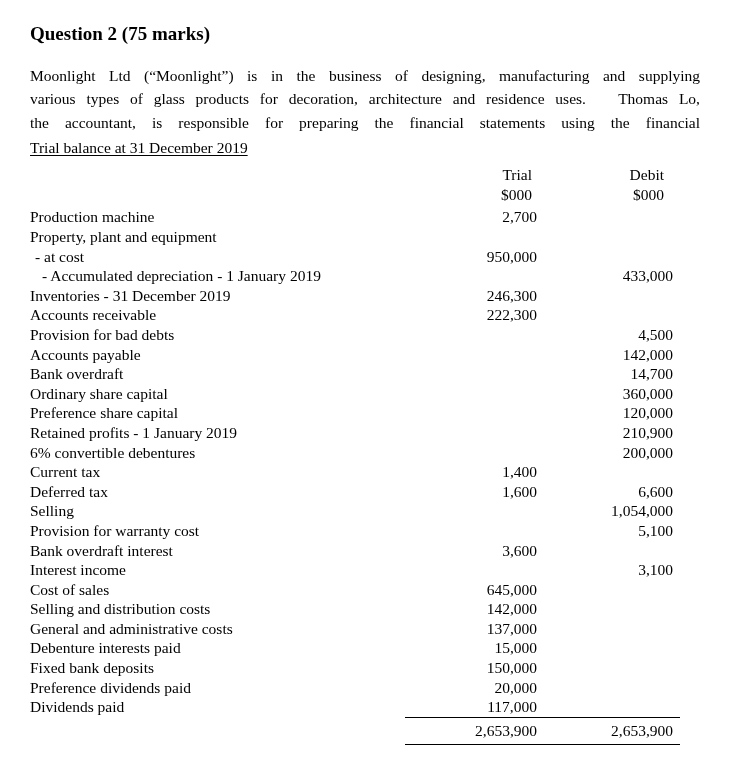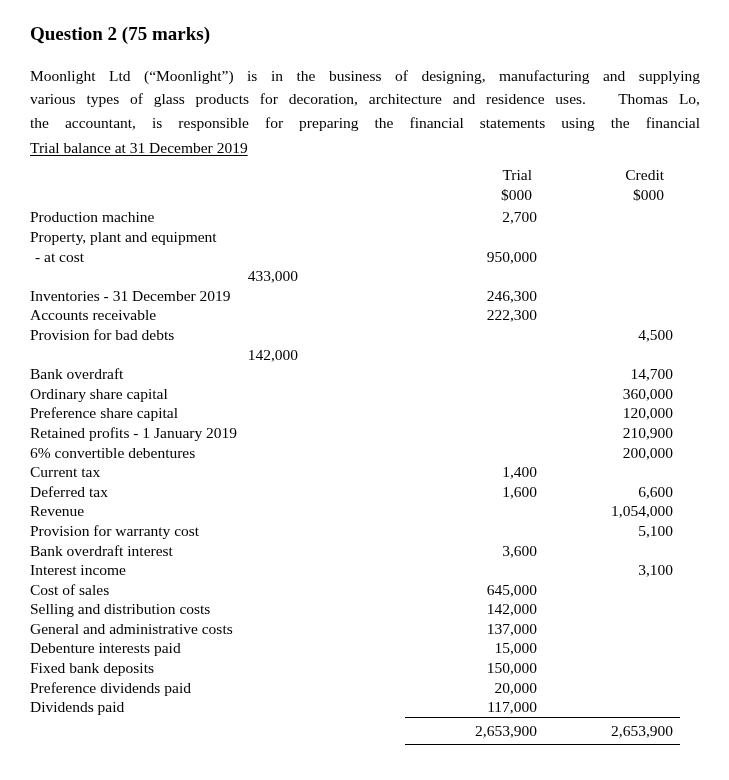--- a/index.html
+++ b/index.html
@@ -105,21 +105,21 @@
     <span>Trial balance at 31 December 2019</span>
   </div>
 
   <div class="tb-table">
 
     <div class="thead-block">
       <div class="trow thead">
         <div class="tlabel"></div>
         <div class="amounts">
           <div class="debit">Trial</div>
-          <div class="credit">Credit</div>
+          <div class="credit">Debit</div>
           <div class="spare"></div>
         </div>
       </div>
       <div class="trow thead">
         <div class="tlabel"></div>
         <div class="amounts">
           <div class="debit">$000</div>
           <div class="credit">$000</div>
           <div class="spare"></div>
         </div>
@@ -148,20 +148,21 @@
   <div class="trow">
     <div class="tlabel ind1">- at cost</div>
     <div class="amounts">
       <div class="debit">950,000</div>
       <div class="credit"></div>
       <div class="spare"></div>
     </div>
   </div>
 
   <div class="trow">
+    <div class="tlabel ind2">- Accumulated depreciation - 1 January 2019</div>
     <div class="amounts">
       <div class="debit"></div>
       <div class="credit">433,000</div>
       <div class="spare"></div>
     </div>
   </div>
 
   <div class="trow">
     <div class="tlabel">Inventories - 31 December 2019</div>
     <div class="amounts">
@@ -183,20 +184,21 @@
   <div class="trow">
     <div class="tlabel">Provision for bad debts</div>
     <div class="amounts">
       <div class="debit"></div>
       <div class="credit">4,500</div>
       <div class="spare"></div>
     </div>
   </div>
 
   <div class="trow">
+    <div class="tlabel">Accounts payable</div>
     <div class="amounts">
       <div class="debit"></div>
       <div class="credit">142,000</div>
       <div class="spare"></div>
     </div>
   </div>
 
   <div class="trow">
     <div class="tlabel">Bank overdraft</div>
     <div class="amounts">
@@ -254,21 +256,21 @@
   <div class="trow">
     <div class="tlabel">Deferred tax</div>
     <div class="amounts">
       <div class="debit">1,600</div>
       <div class="credit">6,600</div>
       <div class="spare"></div>
     </div>
   </div>
 
   <div class="trow">
-    <div class="tlabel">Revenue</div>
+    <div class="tlabel">Selling</div>
     <div class="amounts">
       <div class="debit"></div>
       <div class="credit">1,054,000</div>
       <div class="spare"></div>
     </div>
   </div>
 
   <div class="trow">
     <div class="tlabel">Provision for warranty cost</div>
     <div class="amounts">

